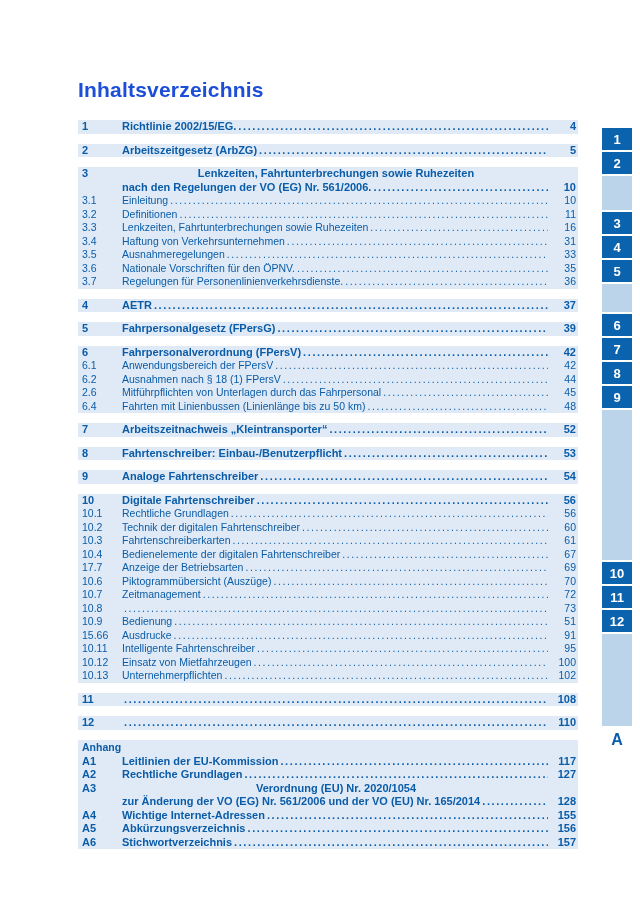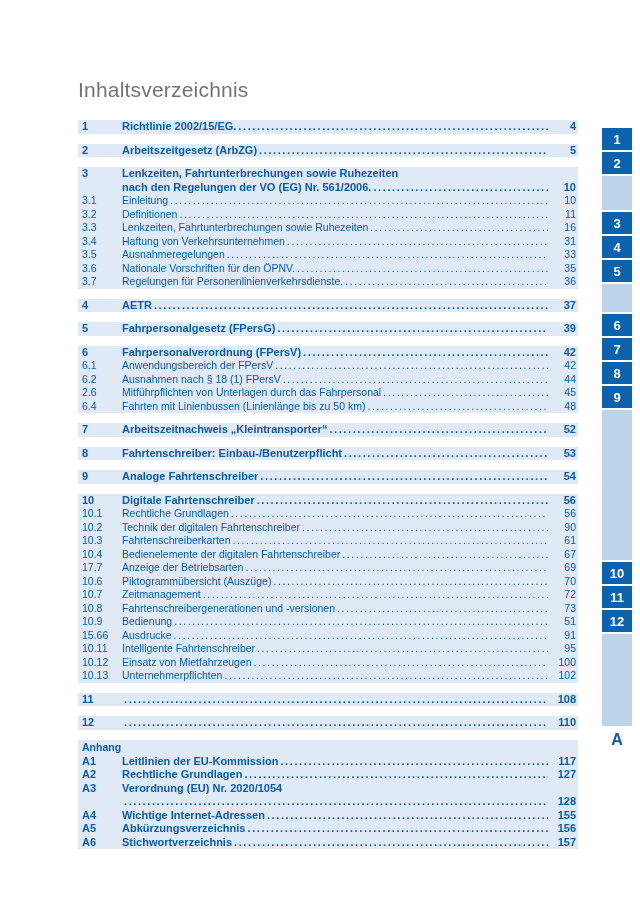--- a/index.html
+++ b/index.html
@@ -18,22 +18,22 @@
     position: relative;
     width: 640px;
     height: 898px;
     background: #ffffff;
   }
   .toc-title {
     position: absolute;
     left: 78px;
     top: 78px;
     font-size: 21px;
-    font-weight: normal;
-    color: #737373;
+    font-weight: bold;
+    color: #1d4ed8;
     letter-spacing: 0.2px;
   }
   .toc-body {
     position: absolute;
     left: 78px;
     top: 110px;
     width: 500px;
   }
   .row {
     display: flex;
@@ -52,20 +52,21 @@
     flex: 0 0 44px;
     padding-left: 4px;
     box-sizing: border-box;
   }
   .row .txtwrap {
     flex: 1 1 auto;
     min-width: 0;
     position: relative;
     display: flex;
     align-items: flex-end;
+    justify-content: center;
   }
   .row .txt {
     white-space: nowrap;
   }
   .row .dots {
     flex: 1 1 auto;
     overflow: hidden;
     white-space: nowrap;
     margin: 0 2px;
     letter-spacing: 1.6px;
@@ -327,21 +328,21 @@
           <span class="dots">............................................................................................................................................</span>
         </div>
         <span class="pg">56</span>
       </div>
       <div class="row band subline">
         <span class="num">10.2</span>
         <div class="txtwrap">
           <span class="txt">Technik der digitalen Fahrtenschreiber</span>
           <span class="dots">............................................................................................................................................</span>
         </div>
-        <span class="pg">90</span>
+        <span class="pg">60</span>
       </div>
       <div class="row band subline">
         <span class="num">10.3</span>
         <div class="txtwrap">
           <span class="txt">Fahrtenschreiberkarten</span>
           <span class="dots">............................................................................................................................................</span>
         </div>
         <span class="pg">61</span>
       </div>
       <div class="row band subline">
@@ -372,21 +373,20 @@
         <span class="num">10.7</span>
         <div class="txtwrap">
           <span class="txt">Zeitmanagement</span>
           <span class="dots">............................................................................................................................................</span>
         </div>
         <span class="pg">72</span>
       </div>
       <div class="row band subline">
         <span class="num">10.8</span>
         <div class="txtwrap">
-          <span class="txt">Fahrtenschreibergenerationen und -versionen</span>
           <span class="dots">............................................................................................................................................</span>
         </div>
         <span class="pg">73</span>
       </div>
       <div class="row band subline">
         <span class="num">10.9</span>
         <div class="txtwrap">
           <span class="txt">Bedienung</span>
           <span class="dots">............................................................................................................................................</span>
         </div>
@@ -461,20 +461,21 @@
       <div class="row band major">
         <span class="num">A3</span>
         <div class="txtwrap">
           <span class="txt">Verordnung (EU) Nr. 2020/1054</span>
         </div>
         <span class="pg"></span>
       </div>
       <div class="row band major">
         <span class="num"></span>
         <div class="txtwrap">
+          <span class="txt">zur Änderung der VO (EG) Nr. 561/2006 und der VO (EU) Nr. 165/2014</span>
           <span class="dots">............................................................................................................................................</span>
         </div>
         <span class="pg">128</span>
       </div>
       <div class="row band major">
         <span class="num">A4</span>
         <div class="txtwrap">
           <span class="txt">Wichtige Internet-Adressen</span>
           <span class="dots">............................................................................................................................................</span>
         </div>

